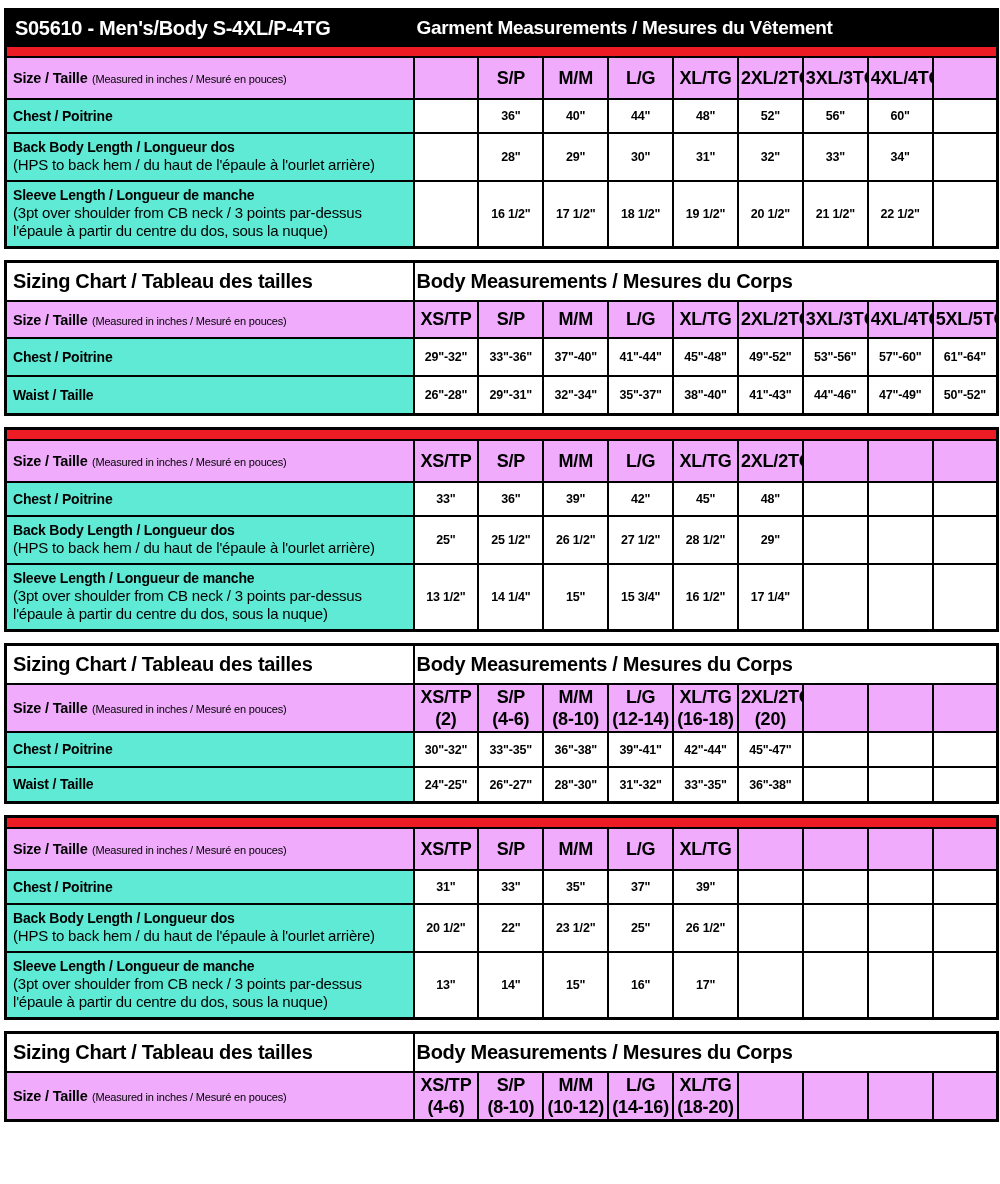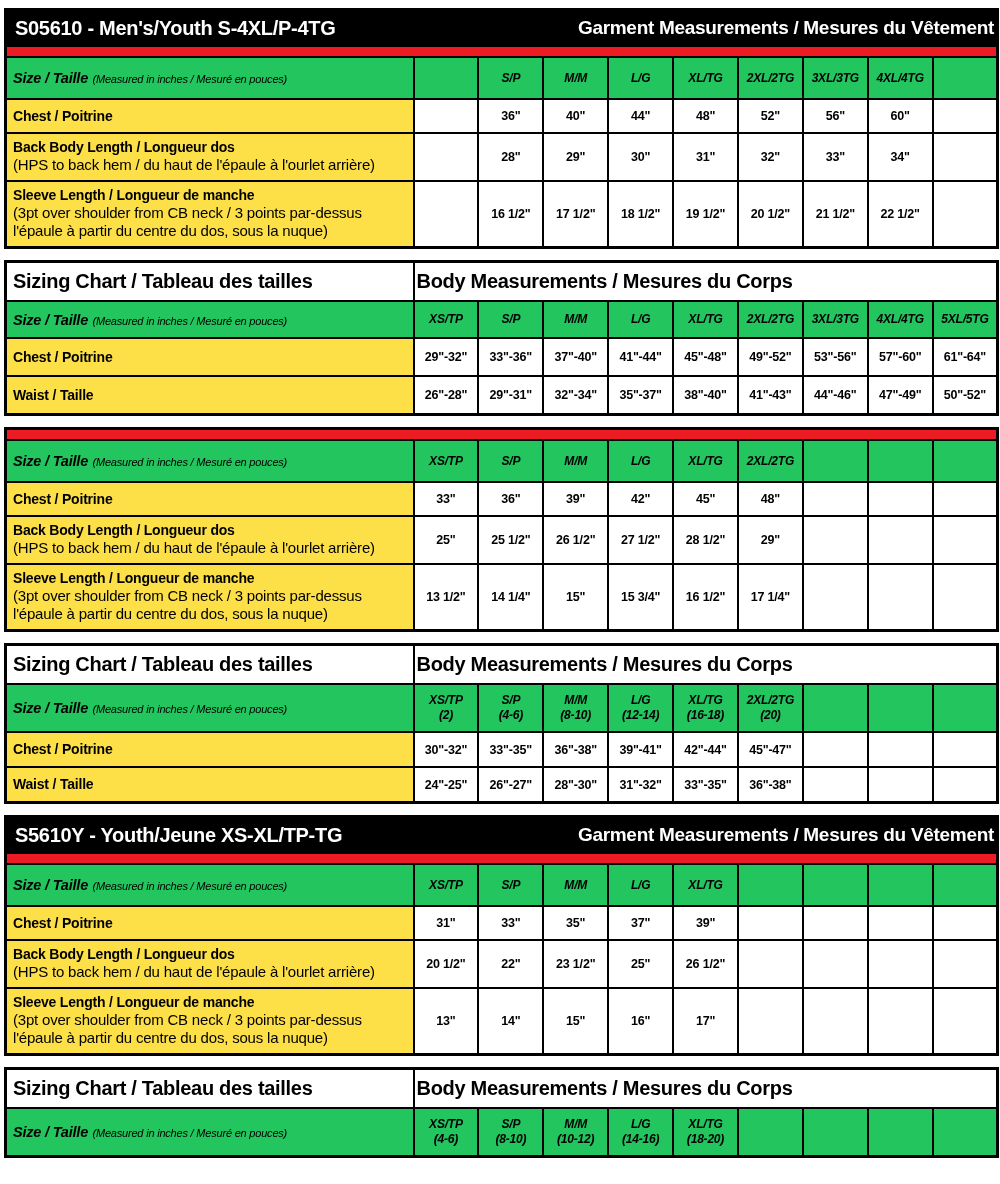--- a/index.html
+++ b/index.html
@@ -6,39 +6,39 @@
   body{width:1000px;font-family:"Liberation Sans","DejaVu Sans",sans-serif;color:#000;}
   .page{padding:8px 4px 4px 4px;}
   table.tbl{border-collapse:collapse;width:992px;table-layout:fixed;border:3px solid #000;margin-bottom:11px;}
   .tbl td{border:2px solid #000;overflow:hidden;vertical-align:middle;padding:0 2px;}
   col.c-label{width:408px;}
   col.c-data{width:64.9px;}
 
   
   tr.black-header td{background:#000;color:#fff;border-color:#000;height:34px;}
   td.bh-left{font-weight:bold;font-size:20px;padding-left:8px;letter-spacing:-0.3px;white-space:nowrap;}
-  td.bh-right{font-weight:bold;font-size:19px;text-align:right;letter-spacing:-0.3px;}
+  td.bh-right{font-weight:bold;font-size:19px;text-align:left;letter-spacing:-0.3px;}
 
   
   tr.red-bar td{background:#ED1C24;height:9px;padding:0;}
 
   
   tr.white-header td{background:#fff;height:37px;margin-left:40px;}
   td.wh-left{font-weight:bold;font-size:20px;padding-left:6px;letter-spacing:-0.3px;white-space:nowrap;}
   td.wh-right{font-weight:bold;font-size:20px;text-align:left;letter-spacing:-0.3px;}
 
   
-  tr.size-row td{background:#22c55e;font-style:italic;}
+  tr.size-row td{background:#f0abfc;}
   .garment tr.size-row td{height:36px;}
   .body-tbl tr.size-row td{height:31px;}
   .body-tbl.two-line tr.size-row td{height:42px;}
-  td.size-cell{font-weight:bold;font-size:12px;text-align:center;white-space:pre-line;line-height:1.25;letter-spacing:-0.2px;}
-
-  
-  td.label-cell{background:#fde047;text-align:left;padding:2px 0 2px 6px;}
+  td.size-cell{font-weight:bold;font-size:18px;text-align:center;white-space:pre-line;line-height:1.25;letter-spacing:-0.2px;}
+
+  
+  td.label-cell{background:#5eead4;text-align:left;padding:2px 0 2px 6px;}
   .s-lbl{font-weight:bold;font-size:14.5px;letter-spacing:-0.2px;}
   .s-sub{font-size:11px;letter-spacing:-0.2px;}
   .r-lbl{font-weight:bold;font-size:14px;line-height:1.2;letter-spacing:-0.2px;}
   .r-sub{font-size:15px;line-height:1.25;letter-spacing:-0.2px;}
 
   
   td.value-cell{background:#fff;font-weight:bold;font-size:12.5px;text-align:center;letter-spacing:-0.2px;}
   .garment tr.row-chest td{height:28px;}
   .garment tr.row-back td{height:42px;}
   .garment tr.row-sleeve td{height:60px;}
@@ -58,21 +58,21 @@
         <col class="c-data">
         <col class="c-data">
         <col class="c-data">
         <col class="c-data">
         <col class="c-data">
         <col class="c-data">
         <col class="c-data">
       </colgroup>
     <tbody>
         <tr class="black-header">
-      <td class="bh-left">S05610 - Men's/Youth S-4XL/P-4TG</td>
+      <td class="bh-left">S05610 - Men's/Body S-4XL/P-4TG</td>
       <td class="bh-right" colspan="9">Garment Measurements / Mesures du Vêtement</td>
     </tr>
     <tr class="red-bar">
           <td colspan="10"></td>
         </tr>
     <tr class="size-row">
       <td class="label-cell"><span class="s-lbl">Size / Taille</span> <span class="s-sub">(Measured in inches / Mesuré en pouces)</span></td>
       <td class="size-cell"></td>
           <td class="size-cell">S/P</td>
           <td class="size-cell">M/M</td>
@@ -341,24 +341,20 @@
         <col class="c-data">
         <col class="c-data">
         <col class="c-data">
         <col class="c-data">
         <col class="c-data">
         <col class="c-data">
         <col class="c-data">
         <col class="c-data">
       </colgroup>
     <tbody>
-        <tr class="black-header">
-      <td class="bh-left">S5610Y - Youth/Jeune XS-XL/TP-TG</td>
-      <td class="bh-right" colspan="9">Garment Measurements / Mesures du Vêtement</td>
-    </tr>
     <tr class="red-bar">
           <td colspan="10"></td>
         </tr>
     <tr class="size-row">
       <td class="label-cell"><span class="s-lbl">Size / Taille</span> <span class="s-sub">(Measured in inches / Mesuré en pouces)</span></td>
       <td class="size-cell">XS/TP</td>
           <td class="size-cell">S/P</td>
           <td class="size-cell">M/M</td>
           <td class="size-cell">L/G</td>
           <td class="size-cell">XL/TG</td>

